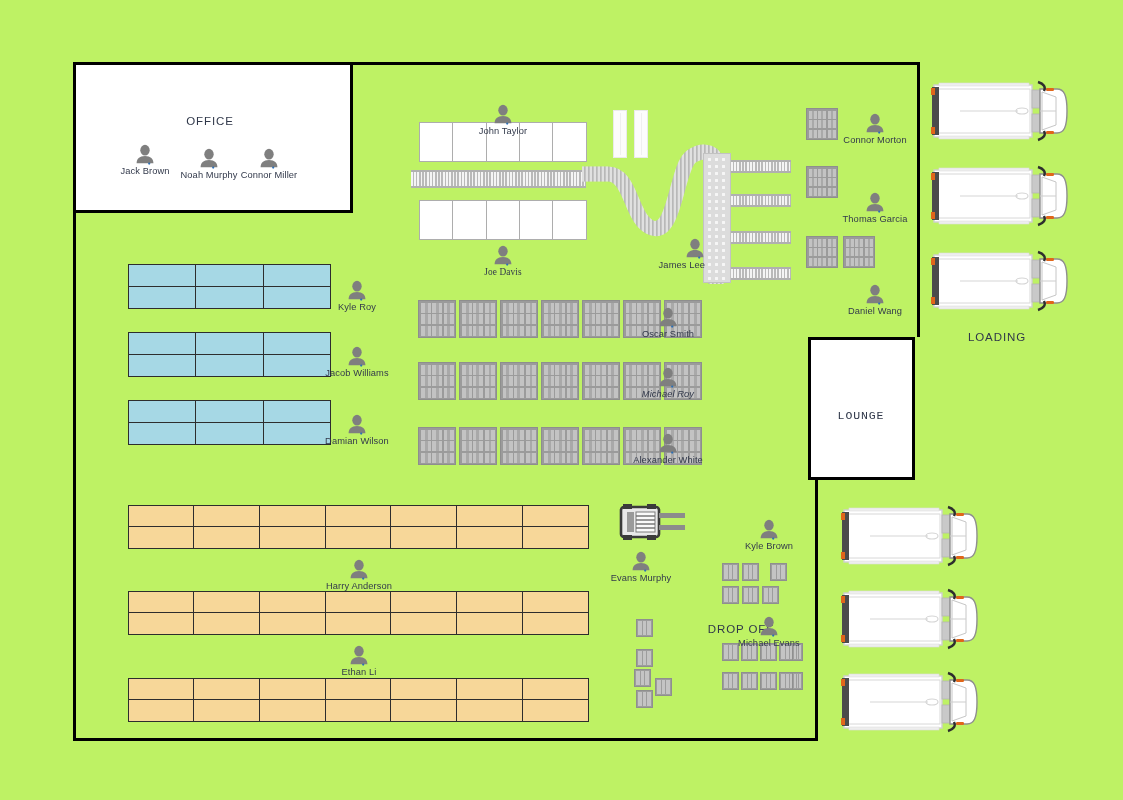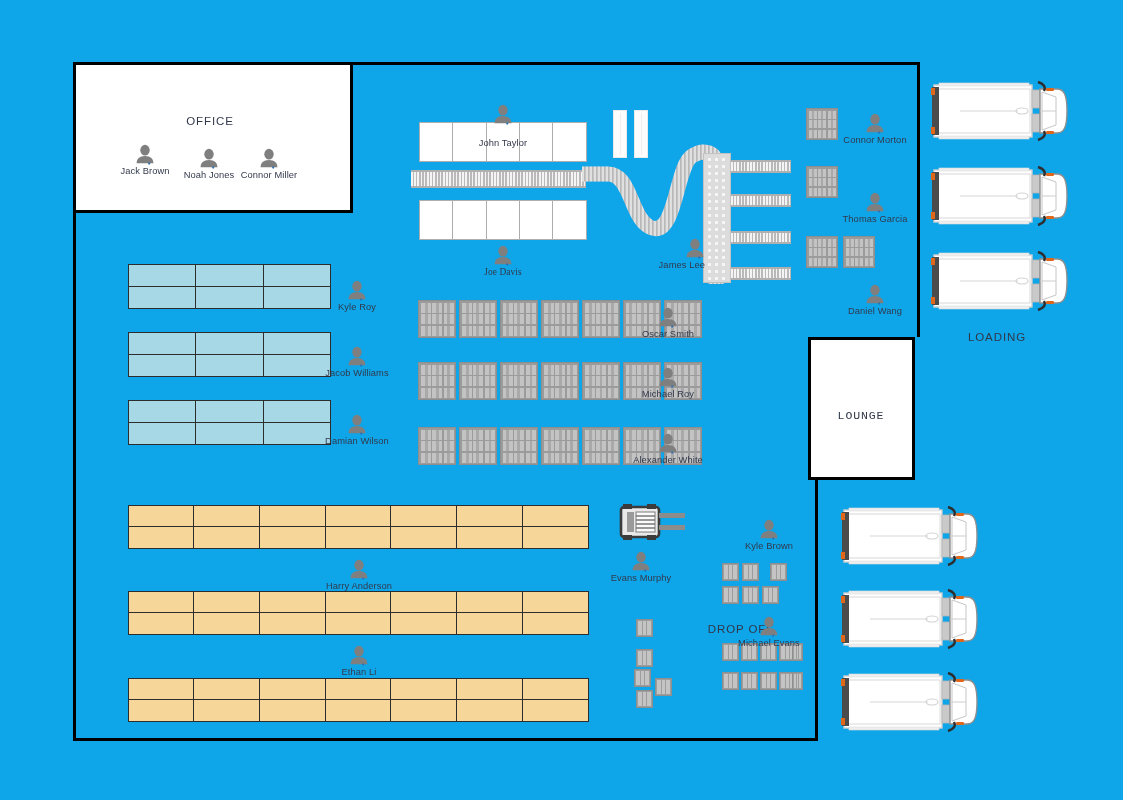--- a/index.html
+++ b/index.html
@@ -1,17 +1,17 @@
 <!DOCTYPE html>
 <html><head>
 <meta charset="utf-8">
 <style>
   html,body{margin:0;padding:0;background:#ffffff;}
   body{font-family:"Liberation Sans",sans-serif;}
-  #stage{position:relative;width:1123px;height:800px;background:#0ea5e9;overflow:hidden;}
+  #stage{position:relative;width:1123px;height:800px;background:#bef264;overflow:hidden;}
 
   
   .wall{position:absolute;background:#000;}
   .room{position:absolute;border:3px solid #000;background:#fff;box-sizing:border-box;}
 
   
   .zone-label{position:absolute;font-size:11.5px;color:#30384a;letter-spacing:.9px;
               white-space:nowrap;text-align:center;}
   .person-label{font-size:9.3px;color:#32394b;white-space:nowrap;text-align:center;
                 line-height:10px;letter-spacing:.1px;}
@@ -718,31 +718,31 @@
           <circle cx="14.2" cy="19.6" r="1.1" fill="#2d6fb5"></circle>
         </svg>
         <div class="person-label">Jack Brown</div>
       </div>
       <div class="person" style="left:169px;top:148px;width:80px;">
         <svg width="20" height="22" viewBox="0 0 20 22">
           <ellipse cx="10" cy="6.2" rx="4.7" ry="5.4" fill="#7f7f7f"></ellipse>
           <path d="M10,12.1 C4.4,12.1 1.6,15.2 1.6,19.3 L18.4,19.3 C18.4,15.2 15.6,12.1 10,12.1 Z" fill="#7f7f7f"></path>
           <circle cx="14.2" cy="19.6" r="1.1" fill="#2d6fb5"></circle>
         </svg>
-        <div class="person-label">Noah Jones</div>
+        <div class="person-label">Noah Murphy</div>
       </div>
       <div class="person" style="left:229px;top:148px;width:80px;">
         <svg width="20" height="22" viewBox="0 0 20 22">
           <ellipse cx="10" cy="6.2" rx="4.7" ry="5.4" fill="#7f7f7f"></ellipse>
           <path d="M10,12.1 C4.4,12.1 1.6,15.2 1.6,19.3 L18.4,19.3 C18.4,15.2 15.6,12.1 10,12.1 Z" fill="#7f7f7f"></path>
           <circle cx="14.2" cy="19.6" r="1.1" fill="#2d6fb5"></circle>
         </svg>
         <div class="person-label">Connor Miller</div>
       </div>
-      <div class="person" style="left:463px;top:104px;width:80px;gap:12px;">
+      <div class="person" style="left:463px;top:104px;width:80px;">
         <svg width="20" height="22" viewBox="0 0 20 22">
           <ellipse cx="10" cy="6.2" rx="4.7" ry="5.4" fill="#7f7f7f"></ellipse>
           <path d="M10,12.1 C4.4,12.1 1.6,15.2 1.6,19.3 L18.4,19.3 C18.4,15.2 15.6,12.1 10,12.1 Z" fill="#7f7f7f"></path>
           <circle cx="14.2" cy="19.6" r="1.1" fill="#2d6fb5"></circle>
         </svg>
         <div class="person-label">John Taylor</div>
       </div>
       <div class="person" style="left:463px;top:245px;width:80px;font-family:Liberation Serif, serif;">
         <svg width="20" height="22" viewBox="0 0 20 22">
           <ellipse cx="10" cy="6.2" rx="4.7" ry="5.4" fill="#7f7f7f"></ellipse>
@@ -808,21 +808,21 @@
         <div class="person-label">Damian Wilson</div>
       </div>
       <div class="person" style="left:628px;top:307px;width:80px;">
         <svg width="20" height="22" viewBox="0 0 20 22">
           <ellipse cx="10" cy="6.2" rx="4.7" ry="5.4" fill="#7f7f7f"></ellipse>
           <path d="M10,12.1 C4.4,12.1 1.6,15.2 1.6,19.3 L18.4,19.3 C18.4,15.2 15.6,12.1 10,12.1 Z" fill="#7f7f7f"></path>
           <circle cx="14.2" cy="19.6" r="1.1" fill="#2d6fb5"></circle>
         </svg>
         <div class="person-label">Oscar Smith</div>
       </div>
-      <div class="person" style="left:628px;top:367px;width:80px;">
+      <div class="person" style="left:628px;top:367px;width:80px;font-style:italic;">
         <svg width="20" height="22" viewBox="0 0 20 22">
           <ellipse cx="10" cy="6.2" rx="4.7" ry="5.4" fill="#7f7f7f"></ellipse>
           <path d="M10,12.1 C4.4,12.1 1.6,15.2 1.6,19.3 L18.4,19.3 C18.4,15.2 15.6,12.1 10,12.1 Z" fill="#7f7f7f"></path>
           <circle cx="14.2" cy="19.6" r="1.1" fill="#2d6fb5"></circle>
         </svg>
         <div class="person-label">Michael Roy</div>
       </div>
       <div class="person" style="left:628px;top:433px;width:80px;align-items:center;">
         <svg width="20" height="22" viewBox="0 0 20 22">
           <ellipse cx="10" cy="6.2" rx="4.7" ry="5.4" fill="#7f7f7f"></ellipse>

